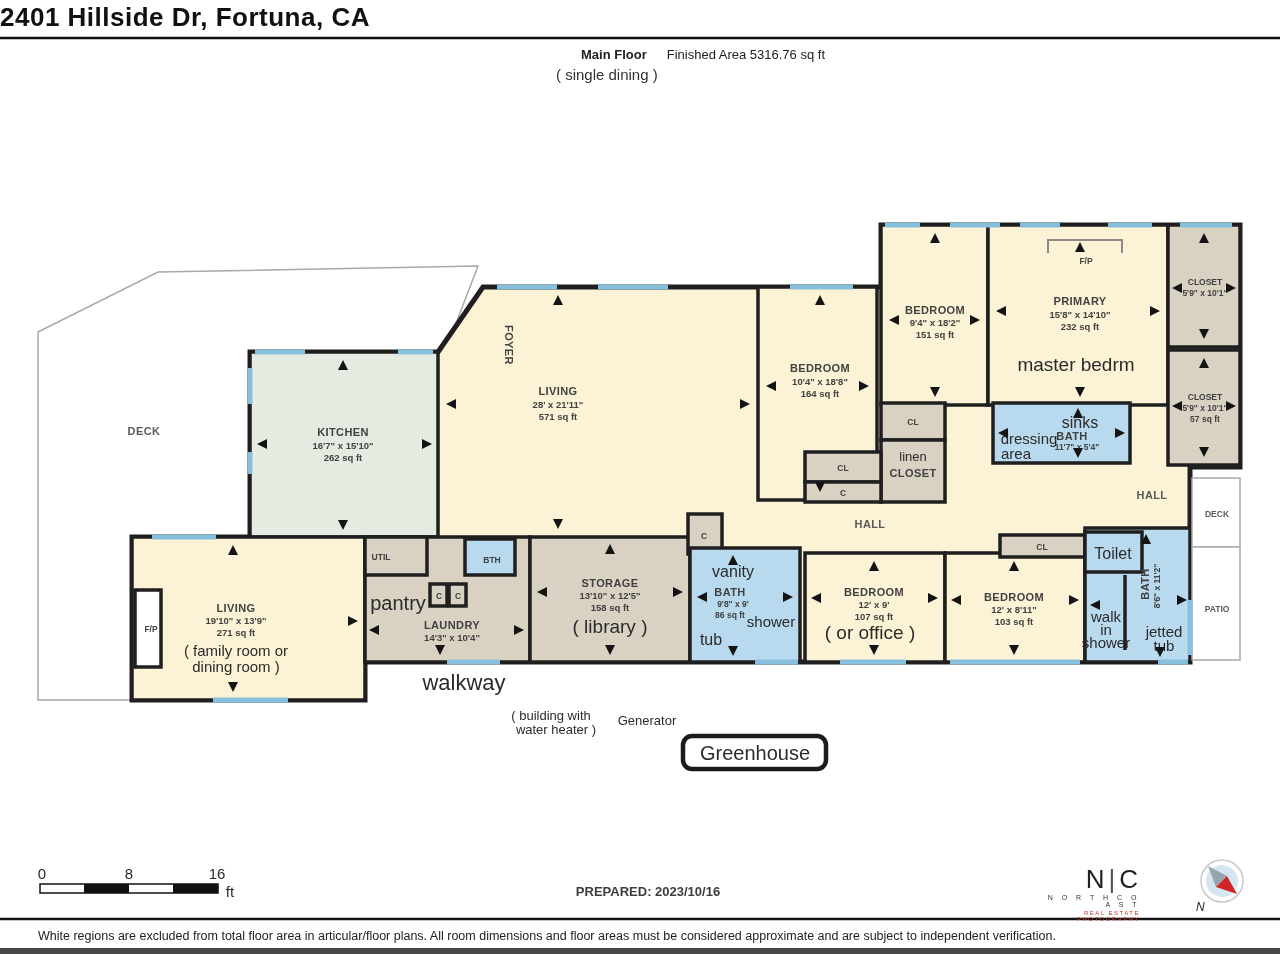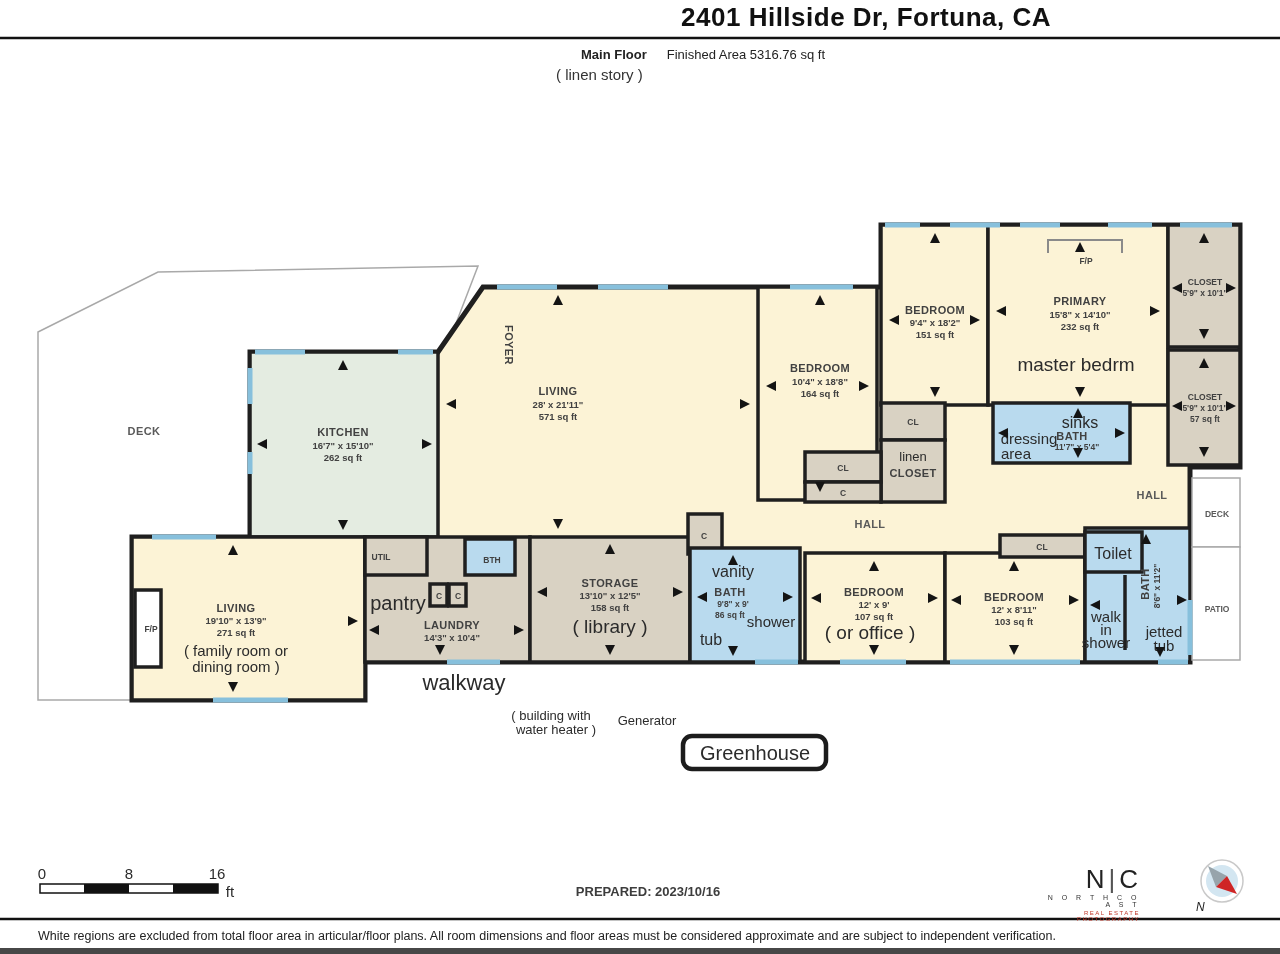--- a/index.html
+++ b/index.html
@@ -1,19 +1,19 @@
 <!DOCTYPE html>
 <html><head>
 <meta charset="utf-8">
 <style>
   html,body{margin:0;padding:0;background:#fff;}
   body{width:1280px;height:954px;position:relative;font-family:"Liberation Sans",sans-serif;overflow:hidden;}
   .abs{position:absolute;}
   
-  .title{top:2px;left:0;width:1051px;text-align:right;font-size:26px;font-weight:bold;color:#111;letter-spacing:.5px;}
+  .title{top:2px;left:0;width:1051px;text-align:left;font-size:26px;font-weight:bold;color:#111;letter-spacing:.5px;}
   .subline{top:47px;left:573px;font-size:13px;color:#222;white-space:nowrap;}
   .subline .fl{font-weight:bold;margin-right:20px;padding-left:8px;}
   .story{top:66px;left:556px;font-size:15px;color:#333;}
   
   .prepared{top:884px;left:0;width:1296px;text-align:center;font-size:13px;font-weight:bold;color:#3d3d3d;}
   .logo{top:866px;left:1040px;width:100px;text-align:right;color:#222;}
   .logo .nc{font-size:26px;font-weight:300;letter-spacing:2px;line-height:26px;}
   .logo .nc .bar{font-weight:100;color:#555;padding:0 2px;}
   .logo .l1{font-size:7px;letter-spacing:3.5px;color:#333;margin-top:2px;}
   .logo .l2{font-size:6px;letter-spacing:1.5px;color:#c0392b;margin-top:2px;}
@@ -31,21 +31,21 @@
   .win{stroke:#87c0dc;stroke-width:5;stroke-linecap:butt;}
   .arr{fill:#141414;}
 </style>
 </head>
 <body>
 
 <div class="abs title">2401 Hillside Dr, Fortuna, CA</div>
 <div class="abs subline">
   <span class="fl">Main Floor</span><span>Finished Area 5316.76 sq ft</span>
 </div>
-<div class="abs story">( linen story )</div>
+<div class="abs story">( single dining )</div>
 
 <svg class="abs" style="top:0;left:0" width="1280" height="954" viewBox="0 0 1280 954">
   <defs>
     <path id="a" d="M0,-6 L5,4 L-5,4 Z"></path>
   </defs>
 
   <line x1="0" y1="38" x2="1280" y2="38" stroke="#111" stroke-width="2.5"></line>
   <line x1="0" y1="919" x2="1280" y2="919" stroke="#111" stroke-width="2.5"></line>
   <rect x="0" y="948" width="1280" height="6" fill="#474747"></rect>
 

